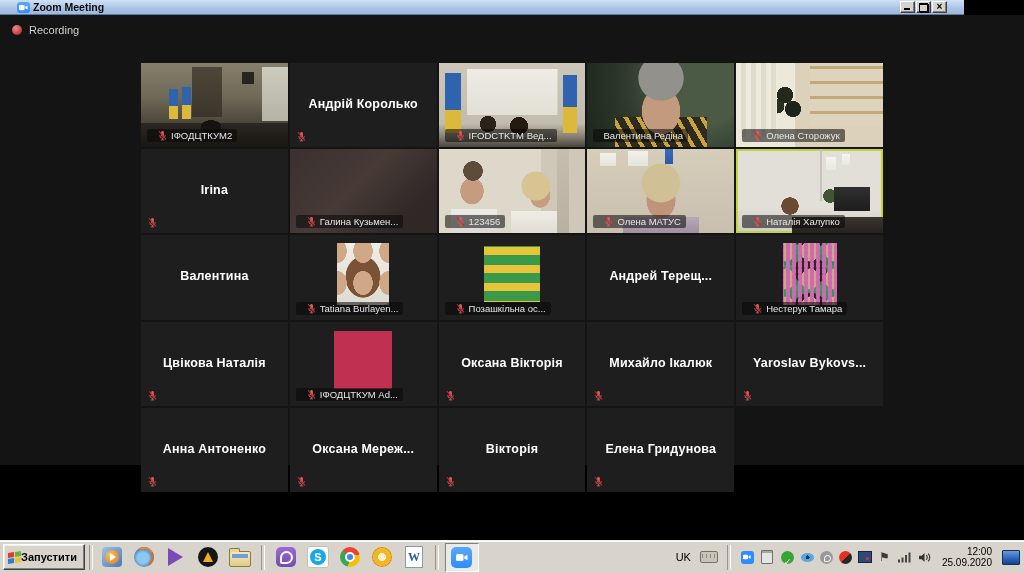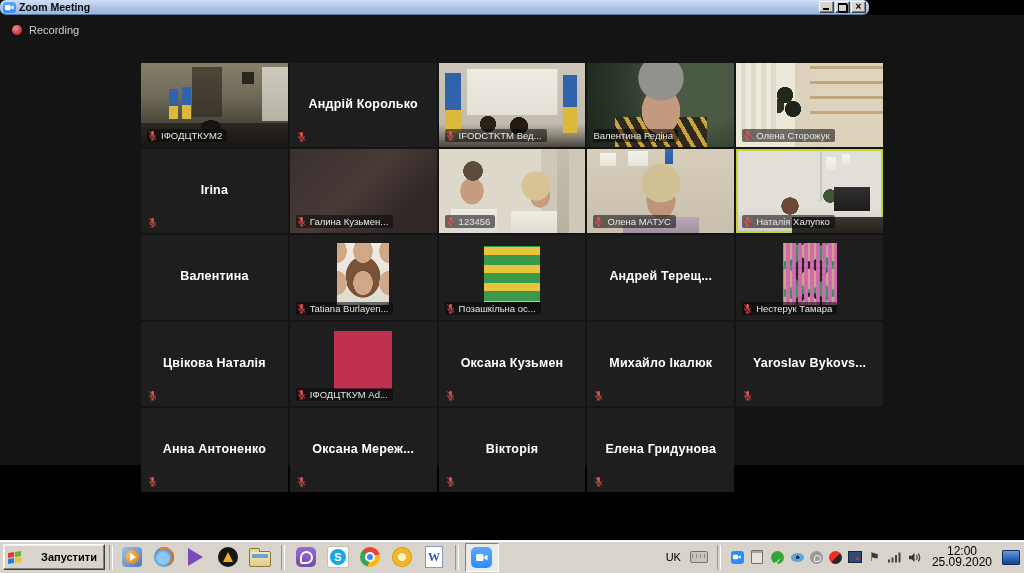--- a/index.html
+++ b/index.html
@@ -1,23 +1,23 @@
 <!DOCTYPE html>
 <html><head>
 <meta charset="utf-8">
 <style>
   html,body{margin:0;padding:0;background:#000;}
   body{width:1024px;height:573px;overflow:hidden;position:relative;
        font-family:"Liberation Sans",sans-serif;-webkit-font-smoothing:antialiased;}
 
   
-  .titlebar{position:absolute;left:0;top:0;width:869px;height:15px;
+  .titlebar{position:absolute;left:0;top:0;width:964px;height:15px;
     background:linear-gradient(180deg,#cfe0f5,#aac3e4 60%,#9db8dc);
-    display:flex;align-items:center;padding:0 2px;box-sizing:border-box;
-    border-bottom:1px solid #5a7aa0;border-radius:6px;}
+    display:flex;align-items:center;padding:0 16px;box-sizing:border-box;
+    border-bottom:1px solid #5a7aa0;}
   .titleicon{width:13px;height:11px;border-radius:3px;background:linear-gradient(#5aa8f8,#2d8cff);
     display:flex;align-items:center;justify-content:center;margin:0 3px 0 1px;}
   .titletext{font-size:10.5px;font-weight:bold;color:#0a0a0a;flex:1;}
   .winbtns{display:flex;gap:1px;margin-right:1px;}
   .wbtn{width:15px;height:12px;background:#d6d3ce;border:1px solid;
     border-color:#fff #404040 #404040 #fff;box-shadow:inset -1px -1px 0 #808080;
     position:relative;display:flex;align-items:center;justify-content:center;padding:0;}
   .g-min{position:absolute;left:3px;bottom:2px;width:6px;height:2px;background:#000;}
   .g-rst{position:absolute;left:3px;top:2px;width:7px;height:6px;border:1px solid #000;border-top-width:2px;background:#d6d3ce;}
   .g-rst2{position:absolute;right:2px;top:1px;width:7px;height:6px;border:1px solid #000;border-top-width:2px;background:#d6d3ce;}
@@ -31,21 +31,21 @@
 
   .grid{position:absolute;left:141px;top:48px;width:742px;height:429px;
     display:grid;grid-template-columns:repeat(5,1fr);grid-template-rows:repeat(5,1fr);gap:2px;}
   .tile{position:relative;background:#1e1e1e;overflow:hidden;}
   .tile.active{box-shadow:inset 0 0 0 2px #c3d438;}
   .center-name{position:absolute;left:4%;right:4%;top:50%;transform:translateY(-55%);
     text-align:center;color:#fff;font-size:12.5px;font-weight:bold;letter-spacing:.2px;
     white-space:nowrap;overflow:hidden;}
   .name-label{position:absolute;left:6px;bottom:5px;max-width:90%;
     background:rgba(8,8,8,.55);color:#e6e6e6;font-size:9.5px;line-height:13px;
-    padding:0 5px 0 0;border-radius:2px;display:flex;align-items:center;gap:3px;
+    padding:0 5px 0 10px;border-radius:2px;display:flex;align-items:center;gap:3px;
     white-space:nowrap;overflow:hidden;}
   .mic-only{position:absolute;left:6px;bottom:5px;display:flex;}
   .mic{width:11px;height:11px;flex:0 0 auto;}
 
   
   .tile[class*="scene-"]::before{content:"";position:absolute;inset:0;background-repeat:no-repeat;}
   .scene-office-flags{background:linear-gradient(180deg,#857f6b,#6f6a58 40%,#4a463b 72%,#262420);}
   .scene-office-flags::before{background:
     linear-gradient(#4e463a,#3b352b) 44% 4px/30px 50px,
     linear-gradient(#26251f,#26251f) 75% 9px/12px 12px,
@@ -132,21 +132,21 @@
   .photo-gold-logo{width:58px;height:58px;background:
     linear-gradient(#c03050,#c03050) 50% 38px/8px 8px,
     linear-gradient(#2f7a3a,#2f7a3a) 50% 26px/22px 10px,
     radial-gradient(circle,#f6d878 0 19px,#c89a2a 19px 23px,transparent 24px),
     linear-gradient(#f6f4ee,#f6f4ee);}
 
   
   .taskbar{position:absolute;left:0;top:540px;width:1024px;height:33px;background:#d8d4cc;
     border-top:1px solid #f6f4f0;box-shadow:inset 0 1px 0 #fff;display:flex;align-items:center;
     padding:0 3px;box-sizing:border-box;}
-  .start{display:flex;align-items:center;gap:20px;height:26px;padding:0 7px 0 4px;
+  .start{display:flex;align-items:center;gap:0;height:26px;padding:0 7px 0 4px;
     background:#d8d4cc;border:1px solid;border-color:#fff #404040 #404040 #fff;
     box-shadow:inset -1px -1px 0 #808080,inset 1px 1px 0 #f2f0ec;
     font:bold 11px "Liberation Sans",sans-serif;color:#000;}
   .winlogo{display:grid;grid-template-columns:6px 6px;grid-template-rows:5px 5px;gap:1px;transform:skewY(-8deg);}
   .winlogo i{display:block;}
   .wl-r{background:#e03c2c}.wl-g{background:#6fb22f}.wl-b{background:#2a7fd4}.wl-y{background:#f0c02a}
   .tb-sep{width:2px;height:25px;border-left:1px solid #9a968c;border-right:1px solid #fff;margin:0 4px;}
   .qlaunch{display:flex;align-items:center;gap:2px;}
   .ql{width:30px;height:29px;background:transparent;border:none;display:flex;align-items:center;justify-content:center;padding:0;}
   .ql.pressed{background:#eceae6;border:1px solid;border-color:#808080 #fff #fff #808080;width:34px;height:29px;}
@@ -182,21 +182,21 @@
   .t-clip{width:10px;height:12px;background:#e4e4e0;border:1px solid #707070;border-radius:1px;box-shadow:inset 0 2px 0 #a8a8a0;}
   .t-check{width:13px;height:13px;border-radius:50%;background:#35a635;color:#fff;text-align:center;}
   .t-check::before{content:"✓";font:bold 9px/13px "DejaVu Sans",sans-serif;}
   .t-eye{width:13px;height:9px;border-radius:50%;background:radial-gradient(circle,#123a6a 0 2px,#5aa8d8 2px 70%,#3a78b0);}
   .t-phone{width:13px;height:13px;border-radius:50%;background:#9a9a9a;}
   .t-phone::before{content:"";position:absolute;left:4px;top:4px;width:5px;height:5px;border:1.5px solid #fff;border-radius:50% 50% 50% 1px;}
   .t-sec{width:13px;height:13px;border-radius:50%;background:linear-gradient(135deg,#e83020 0 50%,#282828 50%);}
   .t-mon{width:12px;height:10px;background:#2e4a78;border:1px solid #16243c;}
   .t-mon::after{content:"";position:absolute;right:2px;bottom:2px;width:3px;height:3px;background:#e03030;border-radius:50%;}
   .t-flag::before{content:"⚑";font-size:12px;color:#3a3a3a;font-family:"DejaVu Sans",sans-serif;}
-  .clock{text-align:center;font-size:12px;line-height:11px;color:#000;margin:15px 5px;}
+  .clock{text-align:right;font-size:10px;line-height:11px;color:#000;margin:15px 5px;}
   .sdesk{width:16px;height:13px;background:linear-gradient(#6a9ad8,#2a62b8 60%,#1a4288);border:1px solid #123058;border-radius:1px;}
 </style>
 </head>
 <body>
 
 <div class="titlebar">
   <span class="titleicon">
     <svg width="9" height="7" viewBox="0 0 24 18">
         <rect x="0" y="2" width="15" height="14" rx="3" fill="#fff"></rect>
         <path d="M16.5 7 L23 3.5 V14.5 L16.5 11 Z" fill="#fff"></path>
@@ -386,21 +386,21 @@
           <svg class="mic" viewBox="0 0 16 16">
             <rect x="6" y="1.5" width="4" height="8" rx="2" fill="#e05a5a"></rect>
             <path d="M4 7.5 a4 4.4 0 0 0 8 0" fill="none" stroke="#e05a5a" stroke-width="1.3"></path>
             <path d="M8 12.2 v2 M5.5 14.4 h5" stroke="#e05a5a" stroke-width="1.3"></path>
             <path d="M3 1.8 L13 13.5" stroke="#c23030" stroke-width="1.6"></path>
           </svg>
           <span>ІФОДЦТКУМ Ad...</span>
         </div>
       </div>
       <div class="tile">
-        <div class="center-name">Оксана Кузьмен</div>
+        <div class="center-name">Оксана Вікторія</div>
         <div class="mic-only">
           <svg class="mic" viewBox="0 0 16 16">
             <rect x="6" y="1.5" width="4" height="8" rx="2" fill="#e05a5a"></rect>
             <path d="M4 7.5 a4 4.4 0 0 0 8 0" fill="none" stroke="#e05a5a" stroke-width="1.3"></path>
             <path d="M8 12.2 v2 M5.5 14.4 h5" stroke="#e05a5a" stroke-width="1.3"></path>
             <path d="M3 1.8 L13 13.5" stroke="#c23030" stroke-width="1.6"></path>
           </svg>
         </div>
       </div>
       <div class="tile">

